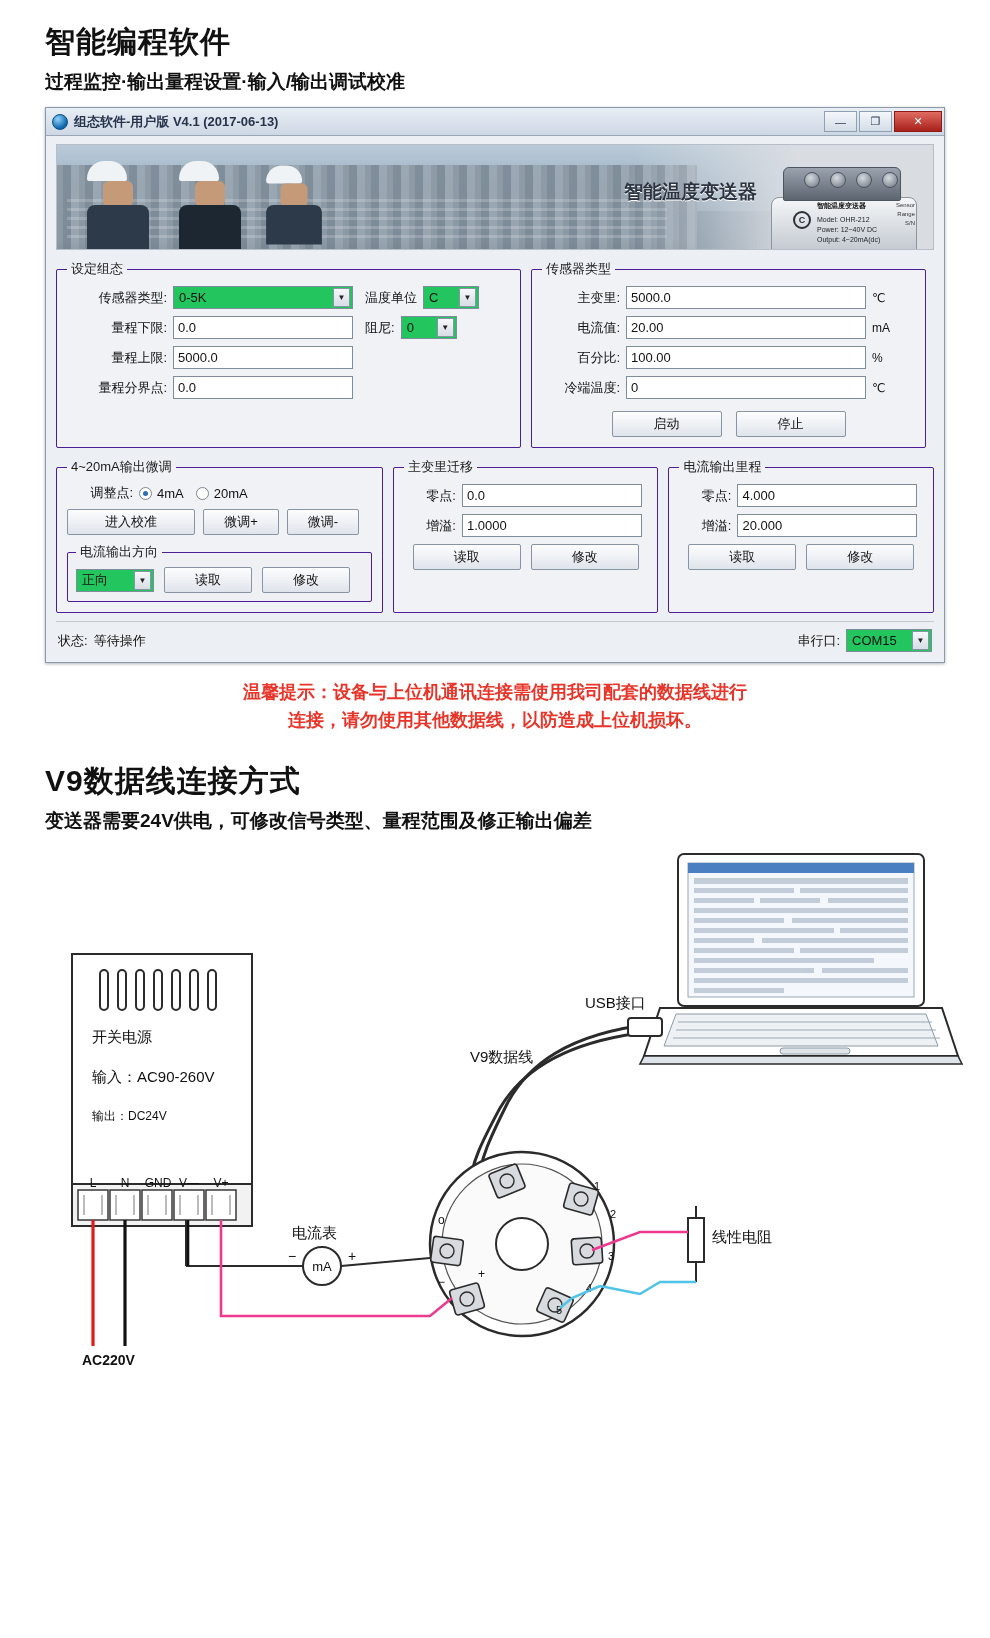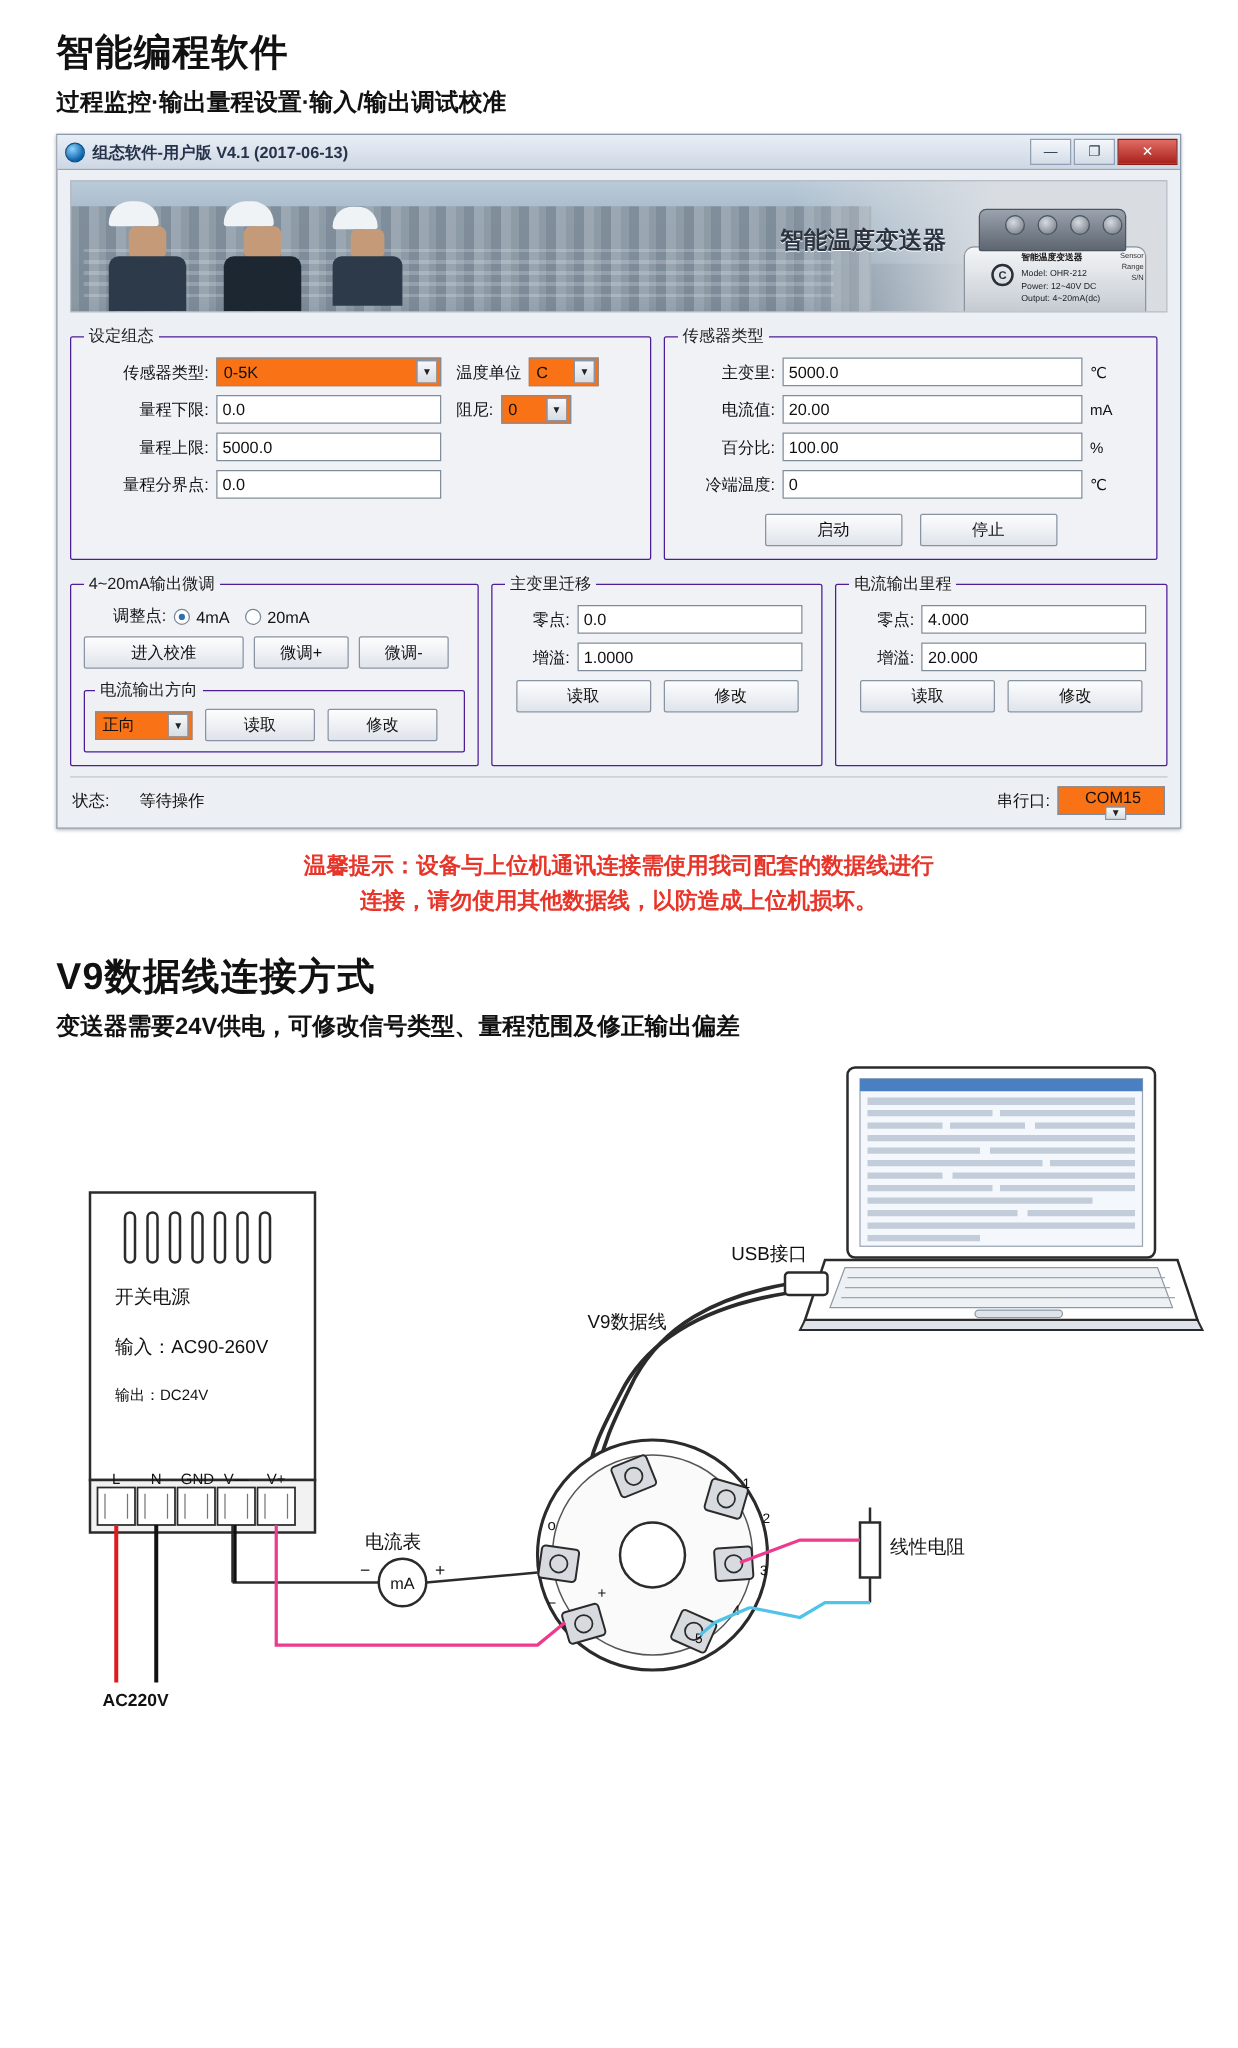--- a/index.html
+++ b/index.html
@@ -157,21 +157,21 @@
     height: 23px;
     border: 1px solid #7f8c9b;
     background: #ffffff;
     font-size: 13px;
     font-family: "Liberation Sans", sans-serif;
     padding: 0 4px;
     color: #111;
   }
   .sel {
     display: inline-flex; align-items: center; justify-content: space-between;
-    background: #f97316; padding: 0 2px 0 5px; position: relative;
+    background: #22c55e; padding: 0 2px 0 5px; position: relative;
   }
   .sel .arrow {
     width: 17px; height: 19px; margin-left: 4px;
     background: linear-gradient(#f6f8fa, #d7dde5);
     border: 1px solid #8894a3;
     display:flex; align-items:center; justify-content:center;
     font-size: 8px; color:#222;
   }
   .unit { font-size: 12px; margin-left: 6px; color:#111; }
   .btn {
@@ -422,27 +422,27 @@
             <input class="txt" style="width: 180px;" value="20.000">
           </div>
           <div class="btnrow" style="gap:10px; margin-top:6px;">
             <button class="btn" style="width:108px;">读取</button>
             <button class="btn" style="width:108px;">修改</button>
           </div>
         </fieldset>
       </div>
 
       <div class="statusbar">
-        <div style="display:flex; gap:24px;">
+        <div style="display:flex; gap:6px;">
           <span>状态:</span>
           <span>等待操作</span>
         </div>
         <div style="display:flex; gap:6px; align-items:center;">
           <span>串行口:</span>
-          <div class="sel" style="width:86px;flex-direction:column;">
+          <div class="sel" style="width:86px;">
             <span>COM15</span>
             <span class="arrow">▼</span>
           </div>
         </div>
       </div>
 
     </div>
   </div>
 
   <div class="notice">

